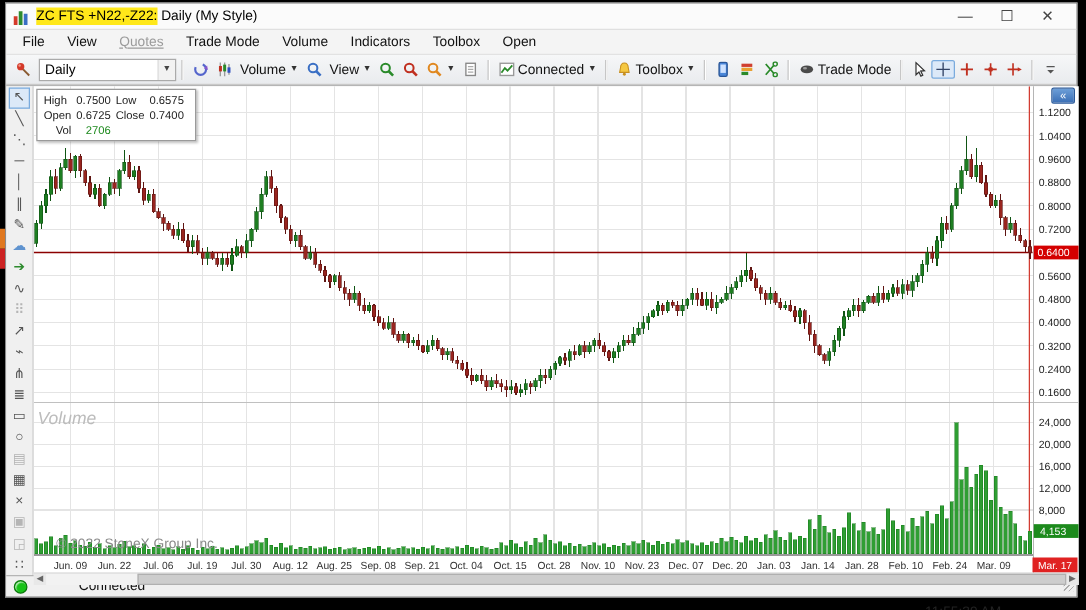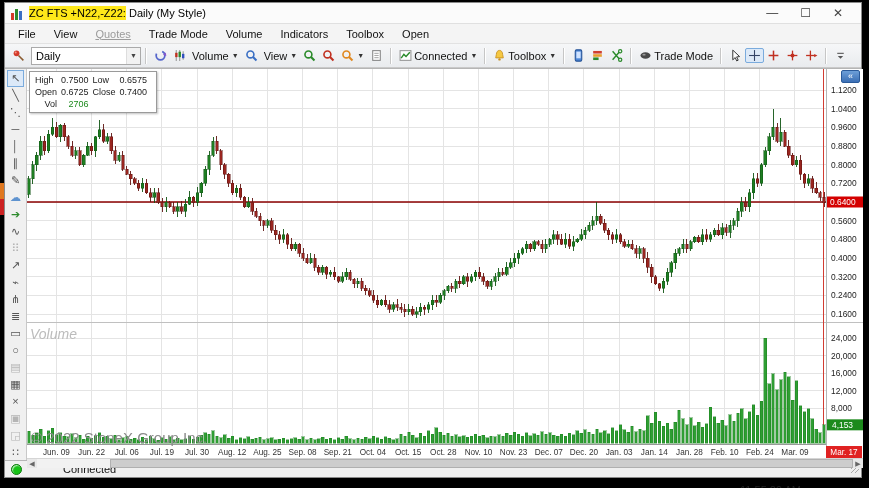--- a/index.html
+++ b/index.html
@@ -39,21 +39,21 @@
   #chartarea{position:relative;flex:1 1 auto;background:#fff;}
   #chart{display:block;}
   
   #ohlc-tip{position:absolute;left:2px;top:2px;background:#fff;border:1px solid #9a9a9a;box-shadow:1px 1px 2px rgba(0,0,0,.25);
     font-size:9px;color:#222;padding:2px 5px;line-height:12px;white-space:nowrap;}
   #ohlc-tip table{border-collapse:collapse;font-size:9px;}
   #ohlc-tip td{padding:0 4px 0 0;}
   #ohlc-tip .v{text-align:right;}
   .vol-green{color:#1e8a1e;}
   #vol-pane-label{position:absolute;left:3px;top:257px;font-size:14px;color:#bcbcbc;pointer-events:none;font-style:italic;}
-  #watermark{position:absolute;left:4px;top:360px;font-size:15px;color:#8a8a8a;pointer-events:none;text-align:center;}
+  #watermark{position:absolute;left:18px;top:360px;font-size:11px;color:#8a8a8a;pointer-events:none;text-align:center;}
   #collapse-btn{position:absolute;top:1px;right:3px;width:17px;height:11px;background:linear-gradient(#6d9fd8,#3b6fb5);
     color:#fff;font-size:9px;line-height:10px;text-align:center;border:1px solid #2a5a9a;border-radius:2px;}
   
   #hscroll{height:9px;background:#f2f2f2;border-top:1px solid #d5d5d5;display:flex;align-items:stretch;}
   .sb-arrow{width:10px;font-size:7px;line-height:9px;text-align:center;color:#666;background:#e8e8e8;}
   #sb-track{flex:1;position:relative;background:#f2f2f2;}
   #sb-thumb{position:absolute;left:9%;right:0;top:0;bottom:0;background:#cdcdcd;border:1px solid #b0b0b0;box-sizing:border-box;}
   
   #statusbar{height:16px;background:#f0f0f0;border-top:1px solid #b5b5b5;display:flex;align-items:center;font-size:11px;color:#111;flex:0 0 auto;gap:36px;}
   #conn-dot{width:9px;height:9px;border-radius:50%;background:#17c317;border:1px solid #0a7a0a;margin:0 5px 0 6px;box-shadow:inset 1px 1px 1px rgba(255,255,255,.7);}

